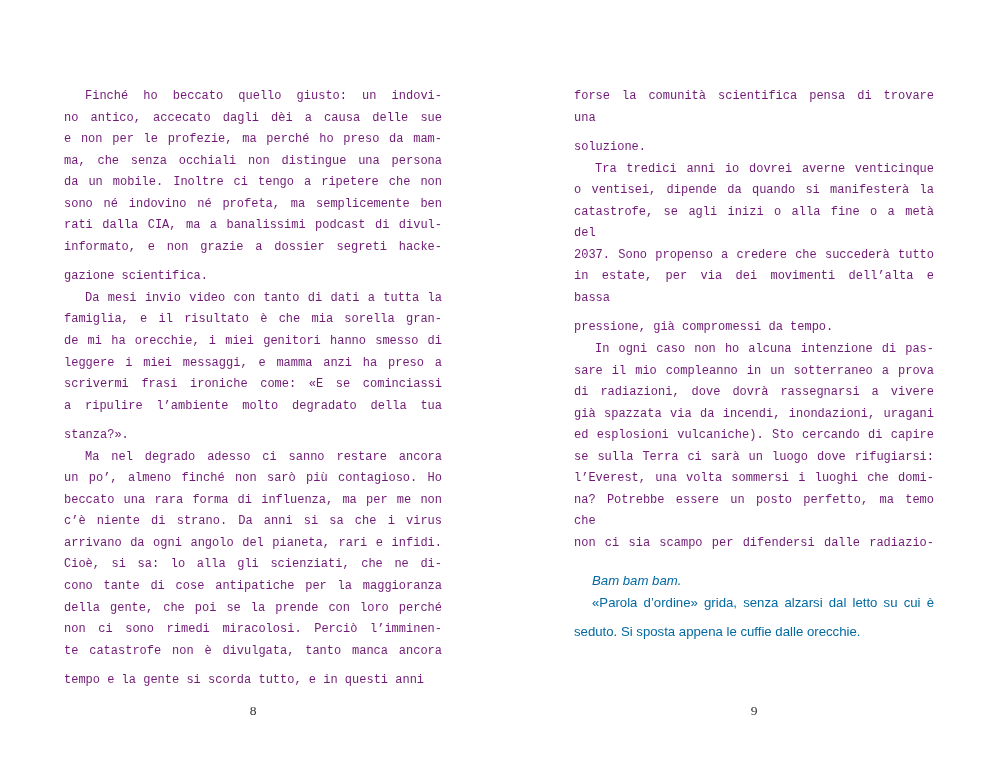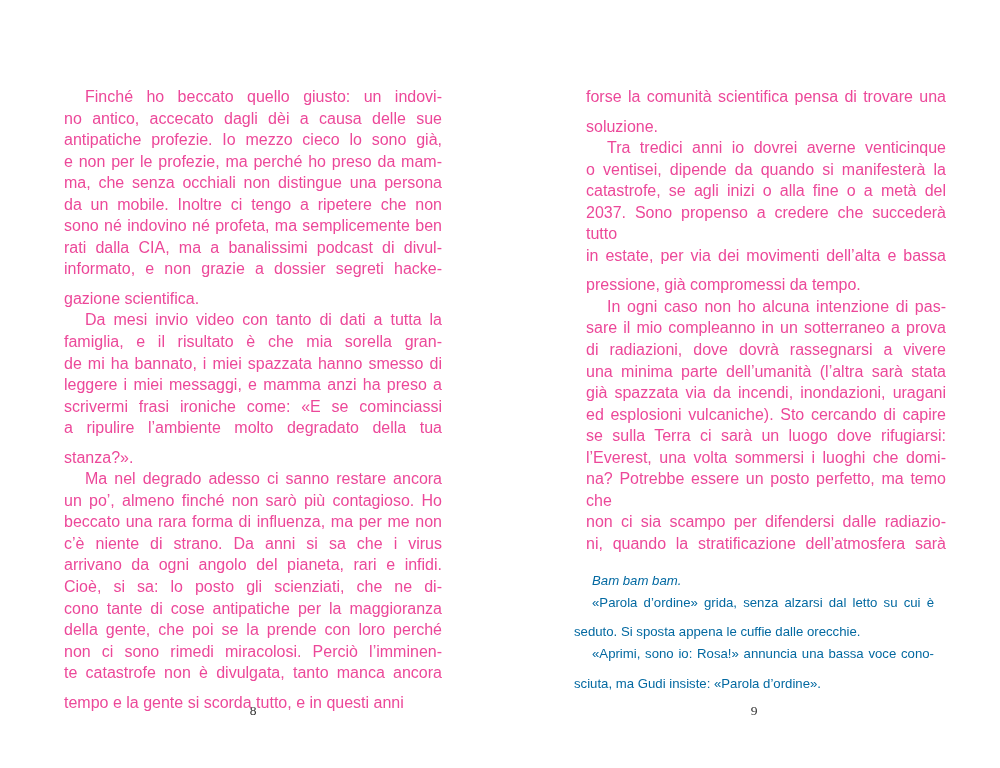--- a/index.html
+++ b/index.html
@@ -17,32 +17,32 @@
     position: absolute;
     left: 0; top: 0;
     width: 1000px;
     height: 768px;
     background: #ffffff;
   }
   .textblock {
     position: absolute;
   }
   .textblock.mono {
-    font-family: Liberation Sans, sans-serif;
-    font-size: 16px;
+    font-family: Liberation Mono, monospace;
+    font-size: 12px;
     line-height: 21.55px;
-    color: #ec4899;
+    color: #701a75;
   }
   .left-text {
     left: 64px;
     top: 86px;
     width: 378px;
   }
   .right-mono-text {
-    left: 586px;
+    left: 574px;
     top: 86px;
     width: 360px;
   }
   .right-serif-text {
     left: 574px;
     top: 562px;
     width: 360px;
     font-family: Liberation Sans, sans-serif;
     font-size: 13.2px;
     line-height: 21.7px;
@@ -80,45 +80,44 @@
 </head>
 <body>
 
 <main class="spread">
 
   <section>
     <div class="textblock mono left-text">
         <div class="para">
           <div class="line indent">Finché ho beccato quello giusto: un indovi-</div>
           <div class="line">no antico, accecato dagli dèi a causa delle sue</div>
-          <div class="line">antipatiche profezie. Io mezzo cieco lo sono già,</div>
           <div class="line">e non per le profezie, ma perché ho preso da mam-</div>
           <div class="line">ma, che senza occhiali non distingue una persona</div>
           <div class="line">da un mobile. Inoltre ci tengo a ripetere che non</div>
           <div class="line">sono né indovino né profeta, ma semplicemente ben</div>
           <div class="line">rati dalla CIA, ma a banalissimi podcast di divul-</div>
           <div class="line">informato, e non grazie a dossier segreti hacke-</div>
           <div class="line end">gazione scientifica.</div>
         </div>
         <div class="para">
           <div class="line indent">Da mesi invio video con tanto di dati a tutta la</div>
           <div class="line">famiglia, e il risultato è che mia sorella gran-</div>
-          <div class="line">de mi ha bannato, i miei spazzata hanno smesso di</div>
+          <div class="line">de mi ha orecchie, i miei genitori hanno smesso di</div>
           <div class="line">leggere i miei messaggi, e mamma anzi ha preso a</div>
           <div class="line">scrivermi frasi ironiche come: «E se cominciassi</div>
           <div class="line">a ripulire l’ambiente molto degradato della tua</div>
           <div class="line end">stanza?».</div>
         </div>
         <div class="para">
           <div class="line indent">Ma nel degrado adesso ci sanno restare ancora</div>
           <div class="line">un po’, almeno finché non sarò più contagioso. Ho</div>
           <div class="line">beccato una rara forma di influenza, ma per me non</div>
           <div class="line">c’è niente di strano. Da anni si sa che i virus</div>
           <div class="line">arrivano da ogni angolo del pianeta, rari e infidi.</div>
-          <div class="line">Cioè, si sa: lo posto gli scienziati, che ne di-</div>
+          <div class="line">Cioè, si sa: lo alla gli scienziati, che ne di-</div>
           <div class="line">cono tante di cose antipatiche per la maggioranza</div>
           <div class="line">della gente, che poi se la prende con loro perché</div>
           <div class="line">non ci sono rimedi miracolosi. Perciò l’imminen-</div>
           <div class="line">te catastrofe non è divulgata, tanto manca ancora</div>
           <div class="line end">tempo e la gente si scorda tutto, e in questi anni</div>
         </div>
       </div>
     <div class="pagenum left-num">8</div>
   </section>
 
@@ -133,39 +132,33 @@
           <div class="line">o ventisei, dipende da quando si manifesterà la</div>
           <div class="line">catastrofe, se agli inizi o alla fine o a metà del</div>
           <div class="line">2037. Sono propenso a credere che succederà tutto</div>
           <div class="line">in estate, per via dei movimenti dell’alta e bassa</div>
           <div class="line end">pressione, già compromessi da tempo.</div>
         </div>
         <div class="para">
           <div class="line indent">In ogni caso non ho alcuna intenzione di pas-</div>
           <div class="line">sare il mio compleanno in un sotterraneo a prova</div>
           <div class="line">di radiazioni, dove dovrà rassegnarsi a vivere</div>
-          <div class="line">una minima parte dell’umanità (l’altra sarà stata</div>
           <div class="line">già spazzata via da incendi, inondazioni, uragani</div>
           <div class="line">ed esplosioni vulcaniche). Sto cercando di capire</div>
           <div class="line">se sulla Terra ci sarà un luogo dove rifugiarsi:</div>
           <div class="line">l’Everest, una volta sommersi i luoghi che domi-</div>
           <div class="line">na? Potrebbe essere un posto perfetto, ma temo che</div>
           <div class="line">non ci sia scampo per difendersi dalle radiazio-</div>
-          <div class="line">ni, quando la stratificazione dell’atmosfera sarà</div>
         </div>
       </div>
     <div class="textblock right-serif-text">
         <div class="para italic">
           <div class="line indent end">Bam bam bam.</div>
         </div>
         <div class="para">
           <div class="line indent">«Parola d’ordine» grida, senza alzarsi dal letto su cui è</div>
           <div class="line end">seduto. Si sposta appena le cuffie dalle orecchie.</div>
         </div>
-        <div class="para">
-          <div class="line indent">«Aprimi, sono io: Rosa!» annuncia una bassa voce cono-</div>
-          <div class="line end">sciuta, ma Gudi insiste: «Parola d’ordine».</div>
-        </div>
       </div>
     <div class="pagenum right-num">9</div>
   </section>
 
 </main>
 
 </body></html>

